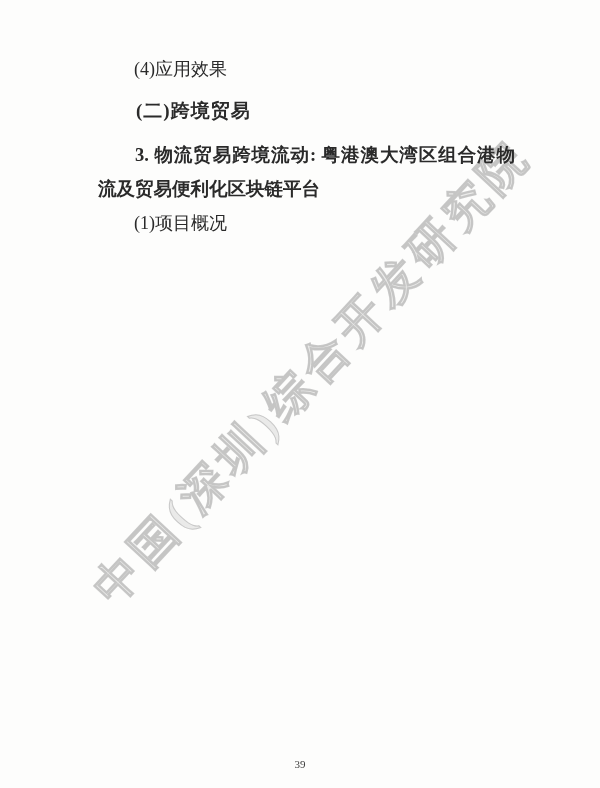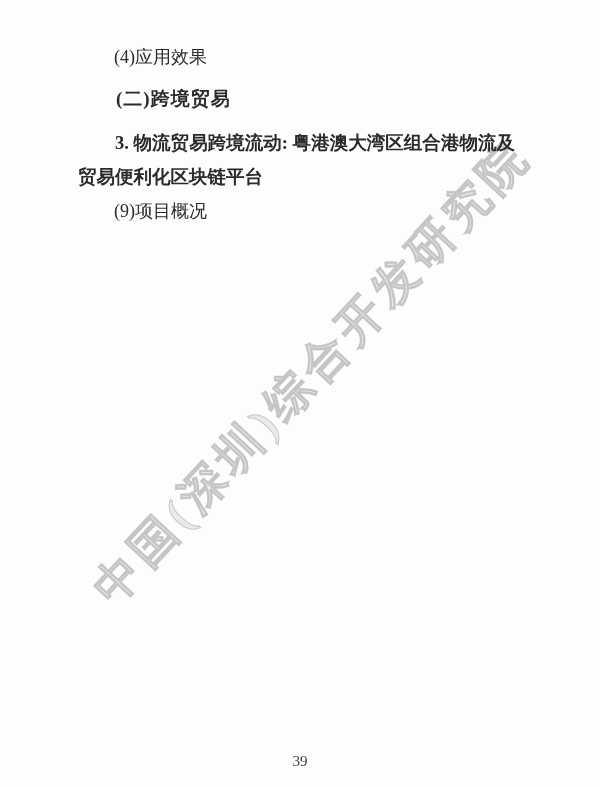--- a/index.html
+++ b/index.html
@@ -29,22 +29,23 @@
     font-weight: bold;
     color: rgba(205, 205, 205, 0.40);
     -webkit-text-stroke: 1px rgba(165, 165, 165, 0.55);
     pointer-events: none;
     user-select: none;
     z-index: 1;
   }
   .content {
     position: relative;
     z-index: 2;
-    padding: 43px 85px 0 78px;
+    padding: 43px 85px 0 98px;
     text-align: justify;
+    margin-top: 12px;
   }
   .content p {
     margin: 0;
     font-size: 18px;
     line-height: 28px;
     text-indent: 2em;
     word-break: break-all;
   }
   .sub-heading {
     font-weight: normal;
@@ -60,21 +61,21 @@
     font-size: 18.5px !important;
     line-height: 34px !important;
     margin: 6px 0 3px 0 !important;
   }
   .page-number {
     position: absolute;
     left: 0;
     bottom: 18px;
     width: 100%;
     text-align: center;
-    font-size: 15px;
+    font-size: 11px;
     color: #3d3d3d;
     z-index: 2;
   }
 </style>
 </head>
 <body>
 
 <div class="page">
 
   <div class="watermark">中国(深圳)综合开发研究院</div>
@@ -82,20 +83,20 @@
   <div class="content">
 
     <p class="sub-heading">(4)应用效果</p>
 
 
     <p class="section-heading">(二)跨境贸易</p>
 
 
     <p class="item-heading">3. 物流贸易跨境流动: 粤港澳大湾区组合港物流及贸易便利化区块链平台</p>
 
-    <p class="sub-heading">(9)项目概况</p>
+    <p class="sub-heading">(1)项目概况</p>
 
 
   </div>
 
   <div class="page-number">39</div>
 
 </div>
 
 </body></html>

